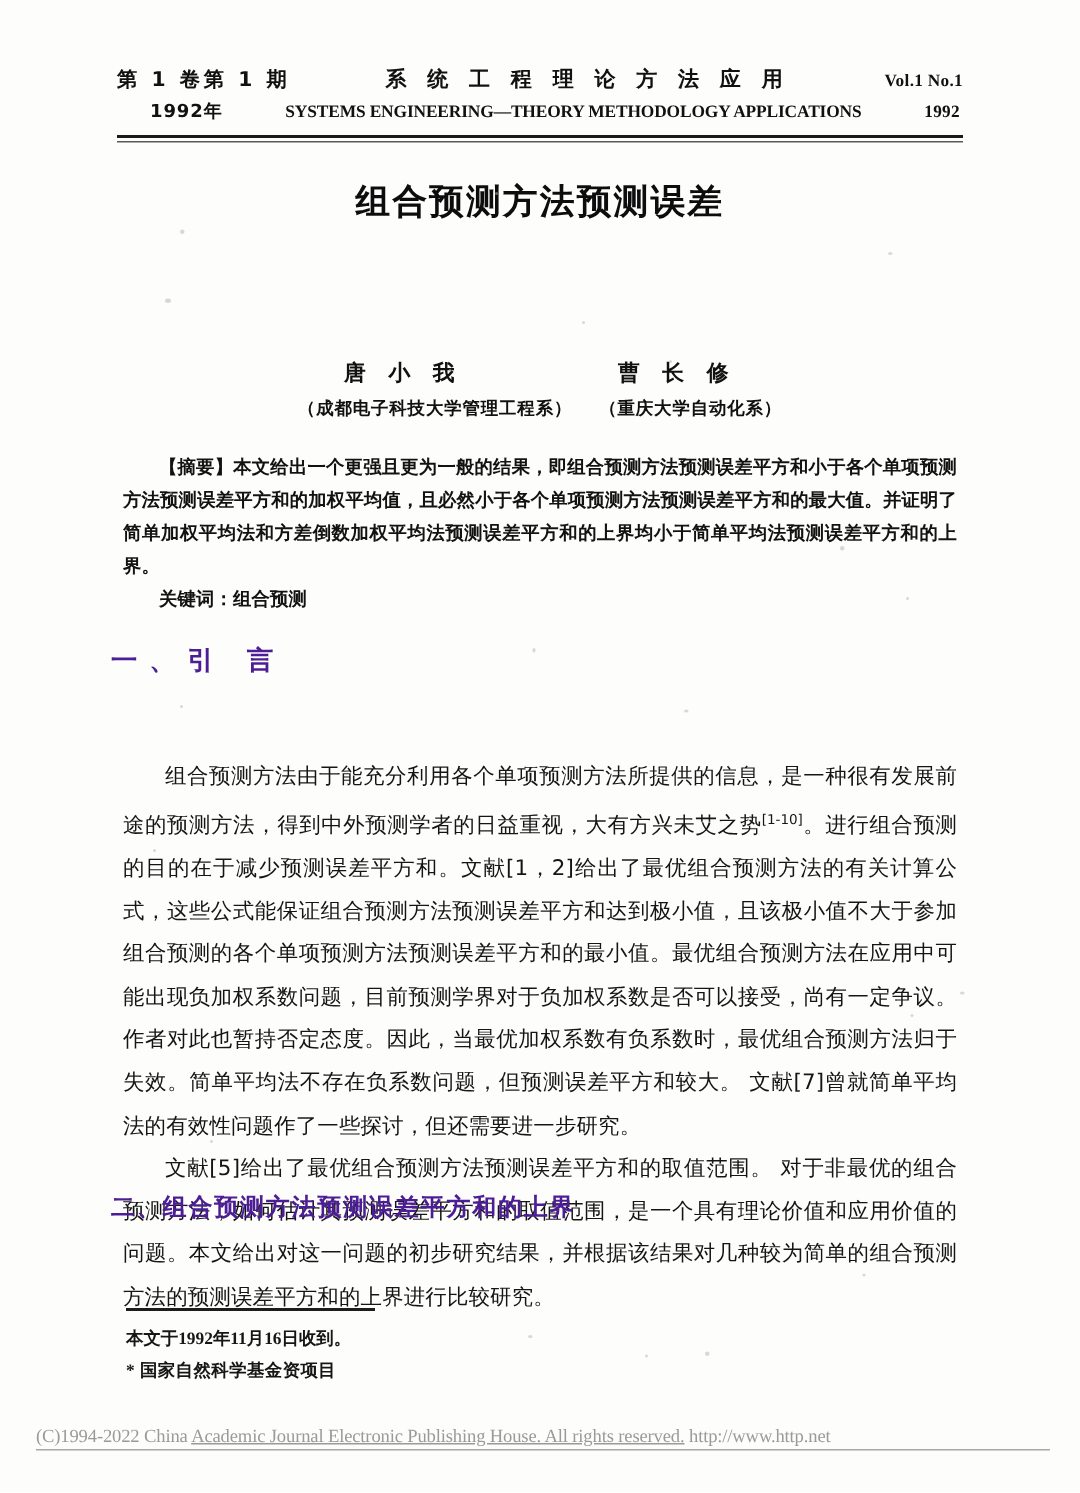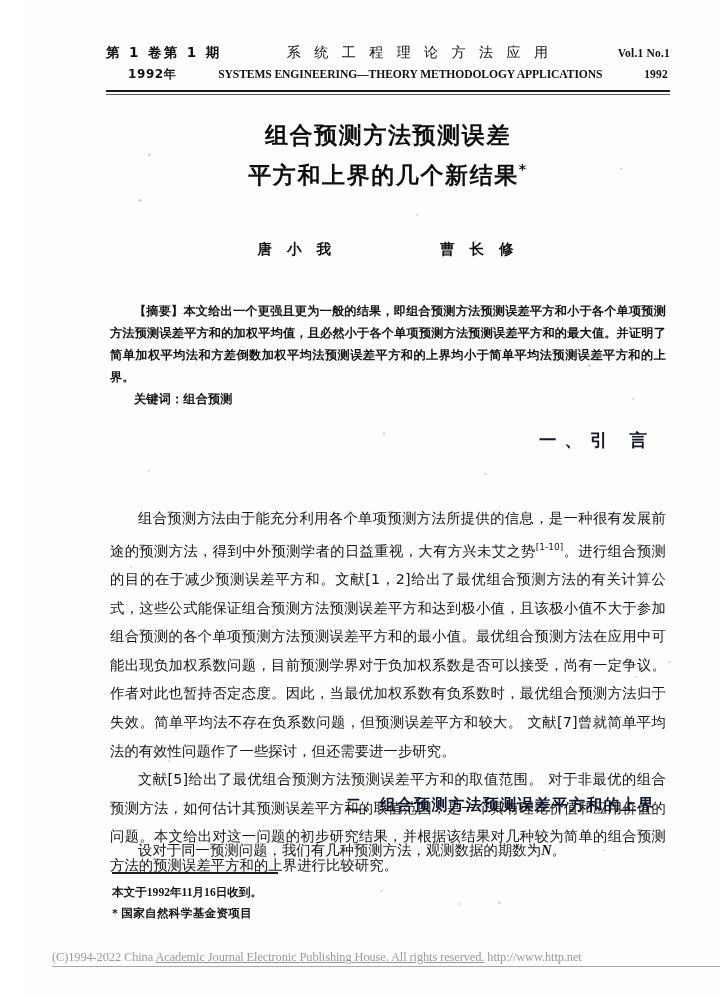--- a/index.html
+++ b/index.html
@@ -12,21 +12,20 @@
     height: 995px;
     font-family: "DejaVu Sans", sans-serif;
     color: #111111;
     position: relative;
     overflow: hidden;
   }
   .page {
     position: absolute;
     inset: 0;
     background: #fdfdfc;
-    margin-left: 28px;
   }
   
   .speckle {
     position: absolute;
     background: #b9b9b5;
     border-radius: 50%;
     opacity: .55;
     pointer-events: none;
   }
 
@@ -56,21 +55,21 @@
   .mh-year-cn {
     font-family: "DejaVu Sans", sans-serif;
     font-weight: 700;
     font-size: 12px;
     letter-spacing: .6px;
     white-space: nowrap;
     padding-left: 22px;
   }
   .mh-title-cn {
     font-family: "DejaVu Sans", sans-serif;
-    font-weight: 400;
+    font-weight: 700;
     font-size: 14px;
     letter-spacing: 4.5px;
     white-space: nowrap;
   }
   .mh-title-en {
     font-family: "Liberation Serif", serif;
     font-weight: 700;
     font-size: 11.6px;
     letter-spacing: -0.1px;
     white-space: nowrap;
@@ -173,25 +172,25 @@
     color: #121212;
   }
   .abstract p { margin: 0; }
   .abs-indent { text-indent: 24px; }
   .kw { margin-top: 2px; text-indent: 24px; }
 
   
   .sec-head {
     position: absolute;
     width: 564px;
-    left: 63px;
-    text-align: right;
-    font-family: "DejaVu Sans", sans-serif;
-    font-weight: 700;
-    color: #0f172a;
+    left: 74px;
+    text-align: left;
+    font-family: "DejaVu Sans", sans-serif;
+    font-weight: 700;
+    color: #4c1d95;
   }
   .sec-head-1 {
     top: 428px;
     font-size: 17.5px;
     letter-spacing: 8px;
   }
   .sec-head-2 {
     top: 795px;
     font-size: 16px;
     letter-spacing: 1.2px;
@@ -287,47 +286,47 @@
     </div>
   </div>
 
   <div class="rule-double">
     <div class="r1"></div>
     <div class="r2"></div>
   </div>
 
   <div class="article-title">
     <div class="tline">组合预测方法预测误差</div>
-    <div class="tline"><span>平方和上界的几个新结果</span><span class="title-star">*</span></div>
   </div>
 
   <div class="authors">
     <div class="author-names">
       <span>唐 小 我</span>
       <span>曹 长 修</span>
     </div>
+    <div class="author-affils">
+      <span>（成都电子科技大学管理工程系）</span>
+      <span>（重庆大学自动化系）</span>
+    </div>
   </div>
 
   <div class="abstract">
     <p class="abs-indent">【摘要】本文给出一个更强且更为一般的结果，即组合预测方法预测误差平方和小于各个单项预测方法预测误差平方和的加权平均值，且必然小于各个单项预测方法预测误差平方和的最大值。并证明了简单加权平均法和方差倒数加权平均法预测误差平方和的上界均小于简单平均法预测误差平方和的上界。</p>
     <p class="kw">关键词：组合预测</p>
   </div>
 
   <div class="sec-head sec-head-1">一、引    言</div>
 
   <div class="body-block body-1">
     <p><span>组合预测方法由于能充分利用各个单项预测方法所提供的信息，是一种很有发展前途的预测方法，得到中外预测学者的日益重视，大有方兴未艾之势</span><sup class="ref">[1-10]</sup><span>。进行组合预测的目的在于减少预测误差平方和。文献[1，2]给出了最优组合预测方法的有关计算公式，这些公式能保证组合预测方法预测误差平方和达到极小值，且该极小值不大于参加组合预测的各个单项预测方法预测误差平方和的最小值。最优组合预测方法在应用中可能出现负加权系数问题，目前预测学界对于负加权系数是否可以接受，尚有一定争议。作者对此也暂持否定态度。因此，当最优加权系数有负系数时，最优组合预测方法归于失效。简单平均法不存在负系数问题，但预测误差平方和较大。 文献[7]曾就简单平均法的有效性问题作了一些探讨，但还需要进一步研究。</span></p>
     <p>文献[5]给出了最优组合预测方法预测误差平方和的取值范围。 对于非最优的组合预测方法，如何估计其预测误差平方和的取值范围，是一个具有理论价值和应用价值的问题。本文给出对这一问题的初步研究结果，并根据该结果对几种较为简单的组合预测方法的预测误差平方和的上界进行比较研究。</p>
   </div>
 
   <div class="sec-head sec-head-2">二、组合预测方法预测误差平方和的上界</div>
 
-  <div class="body-block body-2">
-    <p><span>设对于同一预测问题，我们有几种预测方法，观测数据的期数为</span><span class="italic-n">N</span><span>。</span></p>
-  </div>
 
   <div class="foot-rule"></div>
   <div class="footnotes">
     <div>本文于1992年11月16日收到。</div>
     <div class="fn-star">* 国家自然科学基金资项目</div>
   </div>
 
   <div class="copyright"><span>(C)1994-2022 China </span><span class="under">Academic Journal Electronic Publishing House. All rights reserved.</span><span>    http://www.http.net</span></div>
   <div class="cr-line"></div>
 

